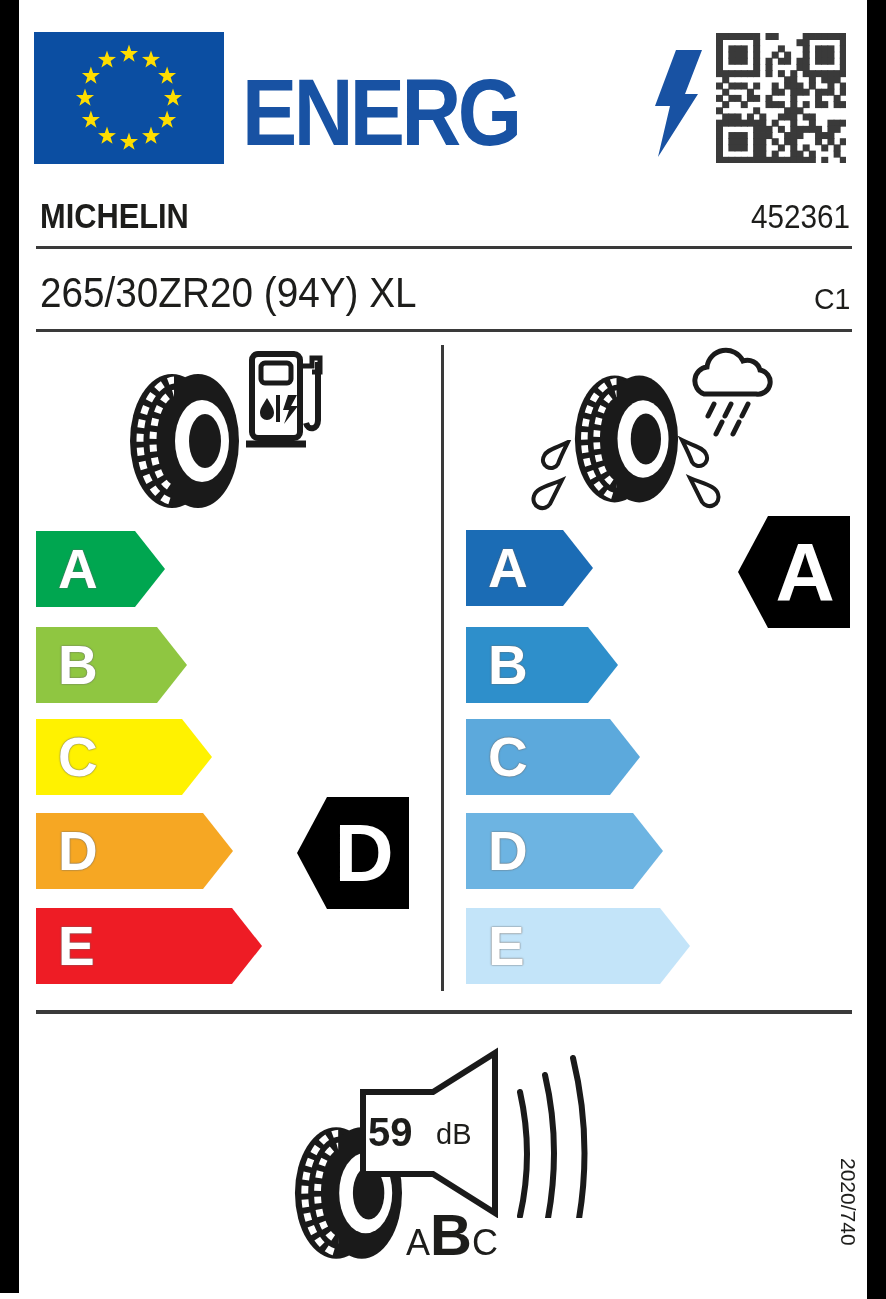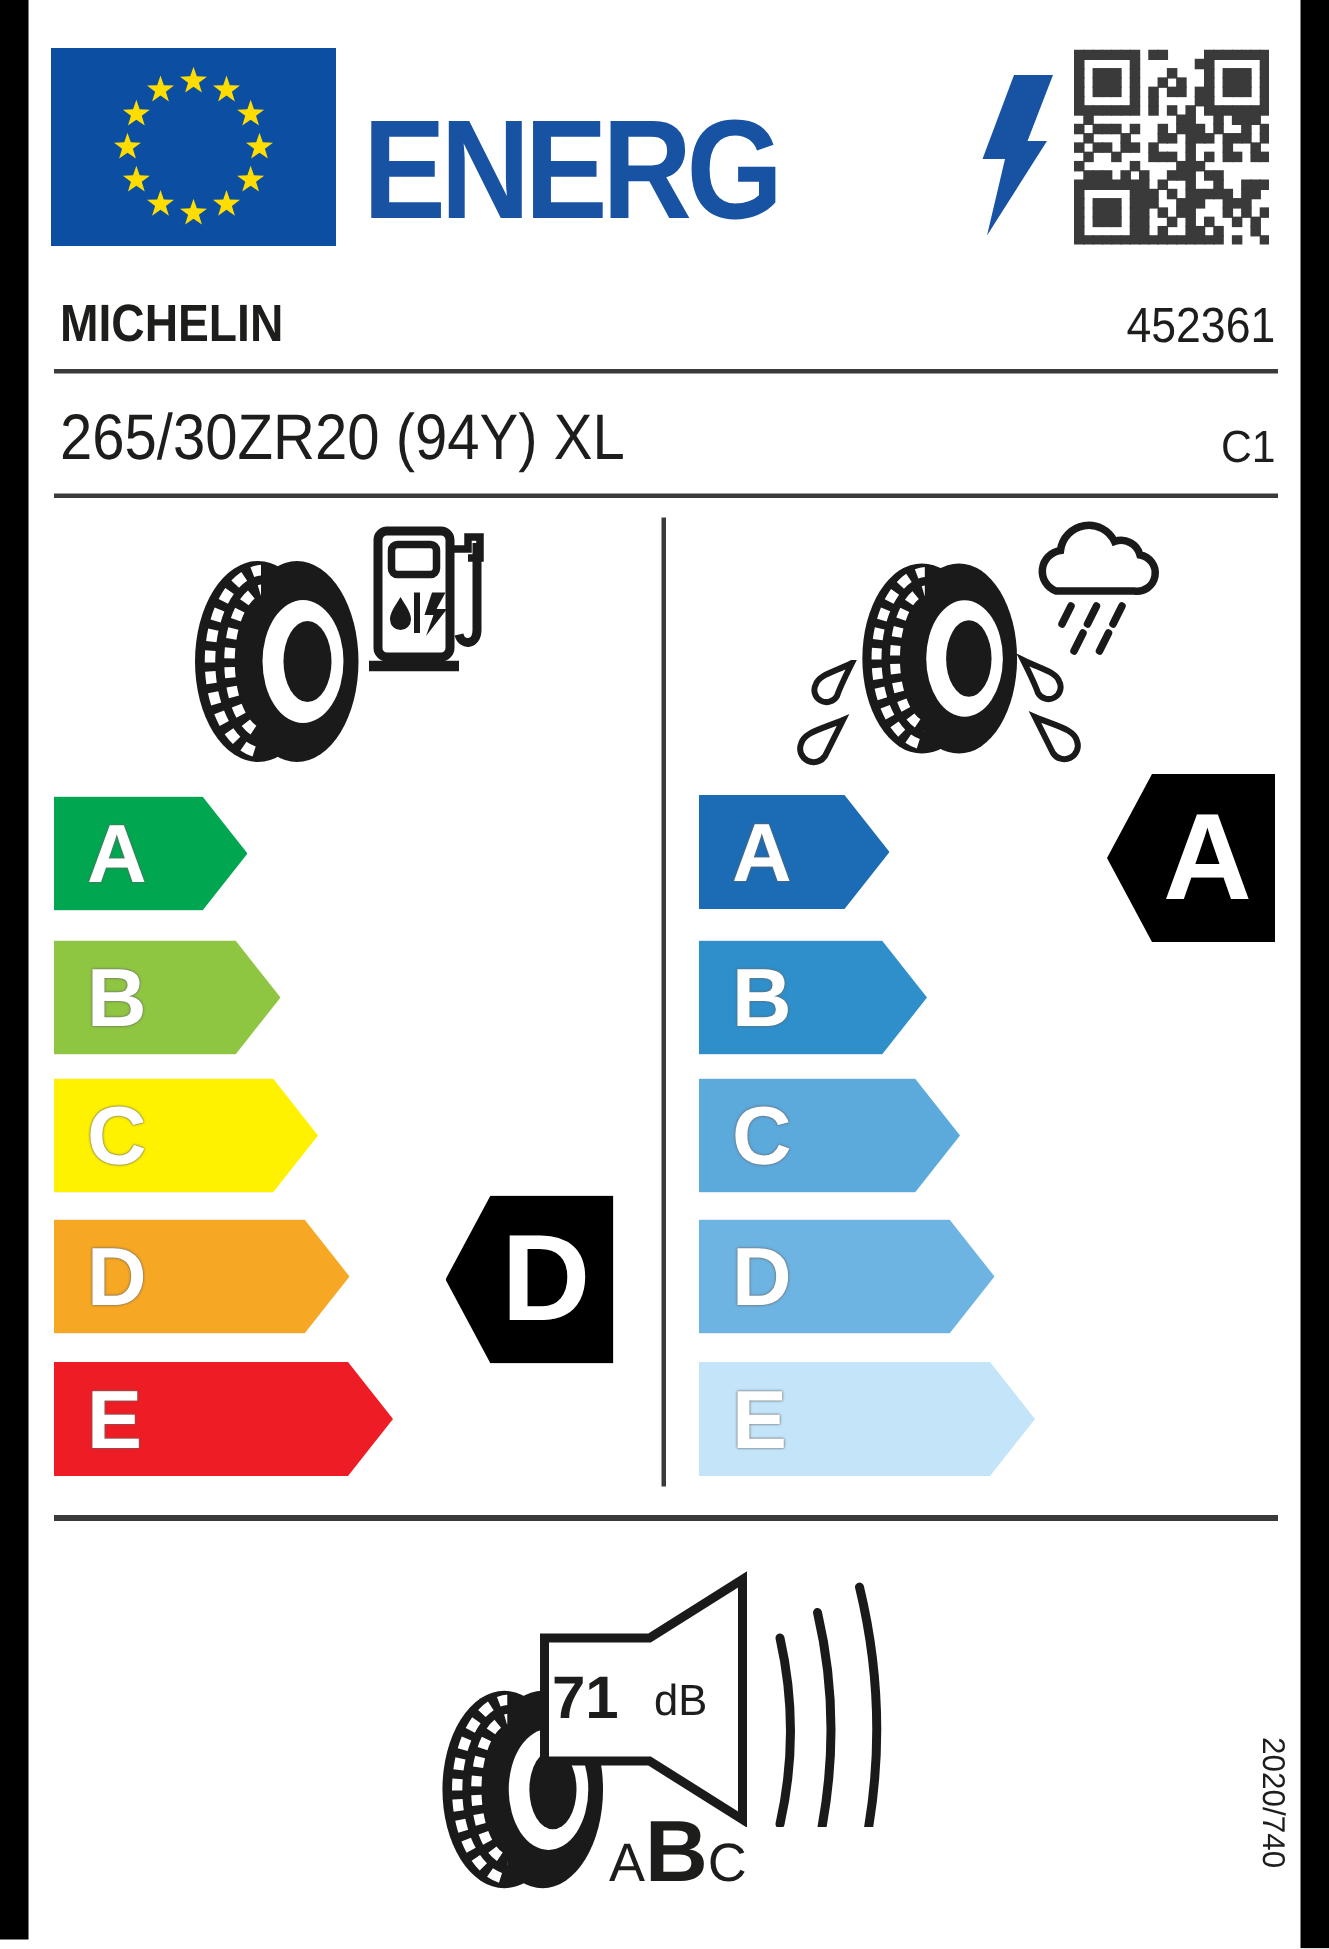--- a/index.html
+++ b/index.html
@@ -466,21 +466,21 @@
     <use href="#tyre-shape"></use>
   </svg>
   <svg class="icon-abs" style="left:356px;top:1046px" width="250" height="172" viewBox="0 0 250 172" fill="none" stroke="#1a1a1a">
     <path d="M7,46 h70 l62,-39 v160 l-62,-39 h-70 z" stroke-width="6" fill="#fff"></path>
     <g stroke-width="6" stroke-linecap="round">
       <path d="M164,46 q14,62 0,124"></path>
       <path d="M189,29 q18,77 0,158"></path>
       <path d="M217,12 q23,95 0,190"></path>
     </g>
   </svg>
-  <div class="noise-value">71</div>
+  <div class="noise-value">59</div>
   <div class="noise-unit">dB</div>
   <div class="noise-classes">
     <span class="nc">A</span>
     <span class="nc active">B</span>
     <span class="nc">C</span>
   </div>
 
   <div class="regulation">2020/740</div>
 
 </div>

